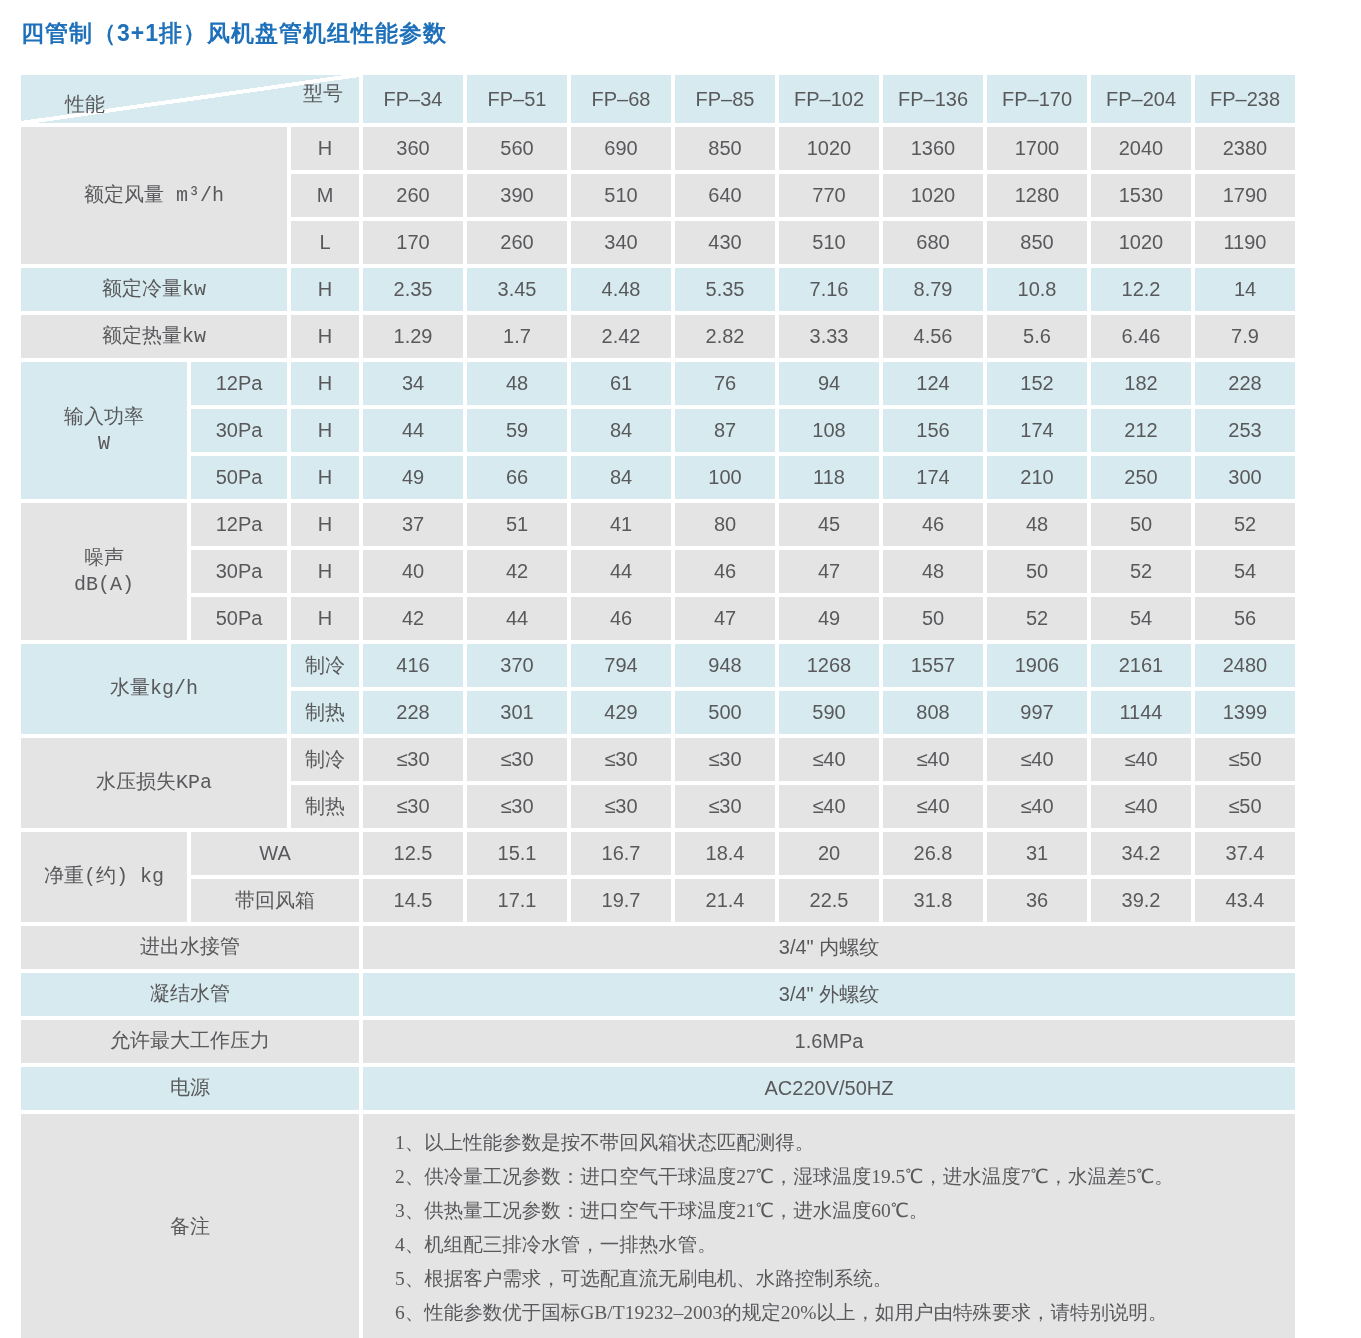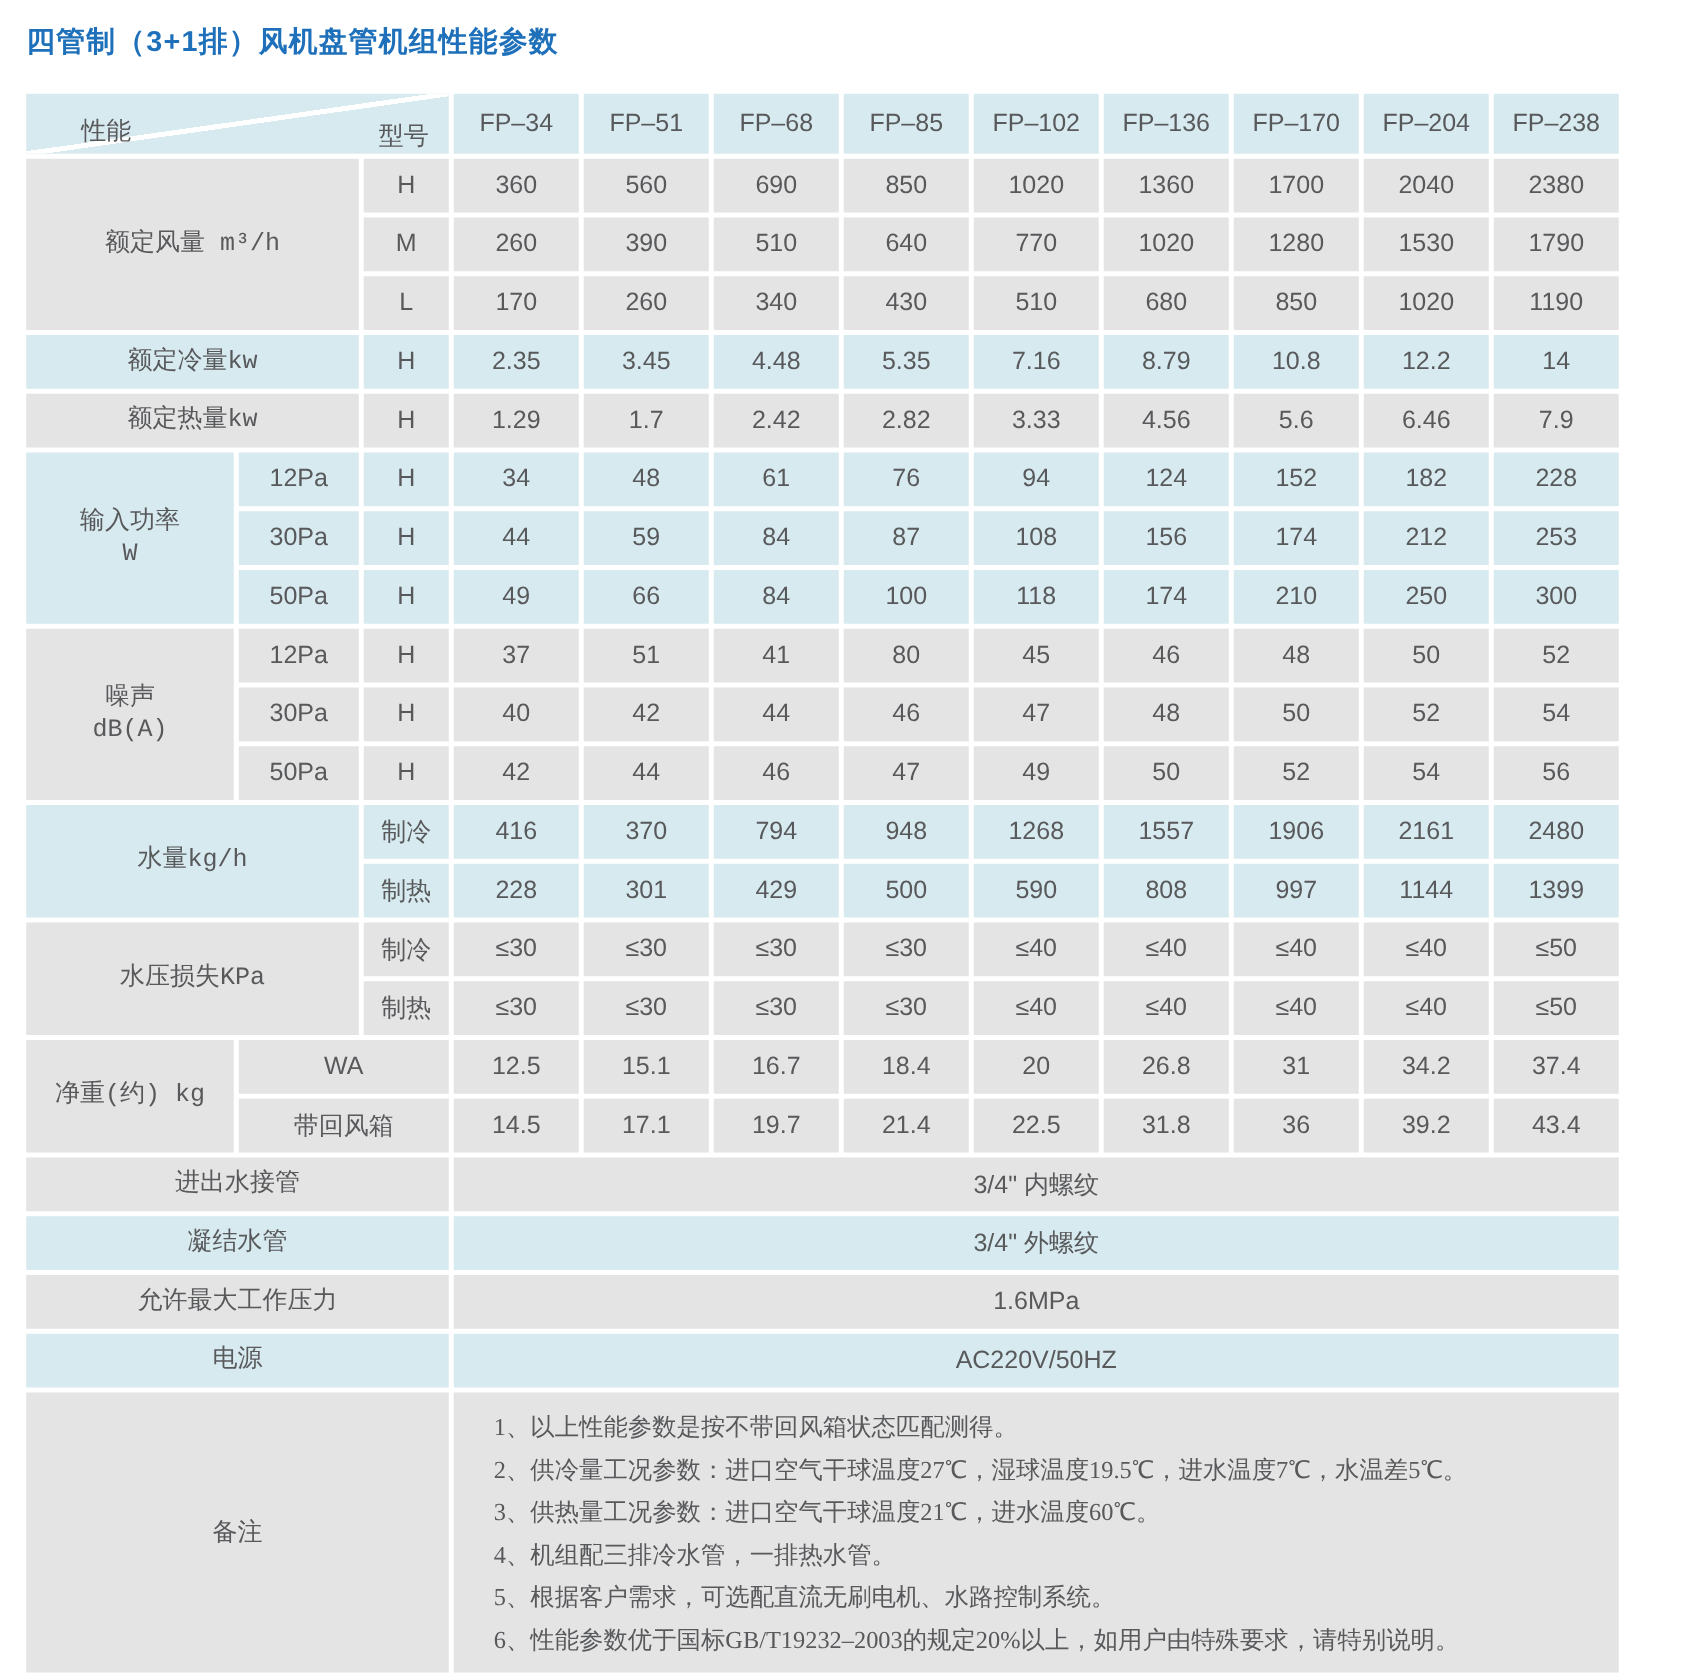--- a/index.html
+++ b/index.html
@@ -61,21 +61,20 @@
     position: absolute;
     left: 44px;
     bottom: 5px;
     font-size: 20px;
   }
   .corner-model {
     position: absolute;
     right: 16px;
     top: 5px;
     font-size: 20px;
-    margin-top: 15px;
   }
   tr.notes-row td { height: auto; }
   td.notes {
     text-align: left;
     padding: 12px 10px 12px 32px;
     line-height: 34px;
     font-size: 19.5px;
     vertical-align: middle;
   }
   td.notes div { white-space: nowrap; font-family: Liberation Serif, serif; }

